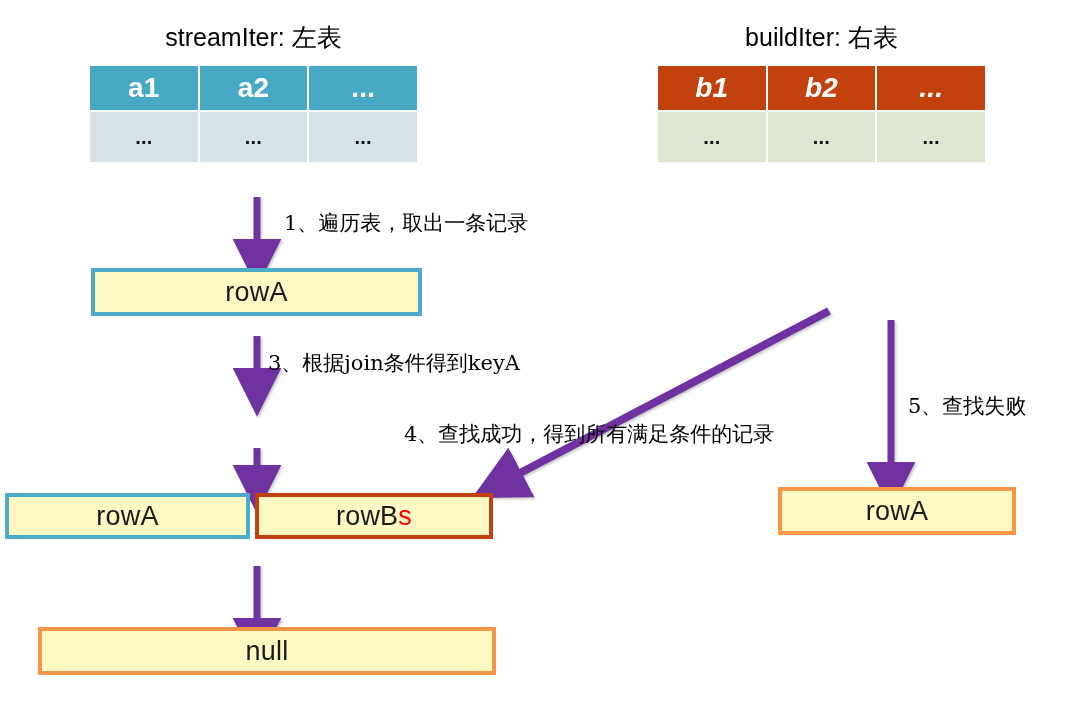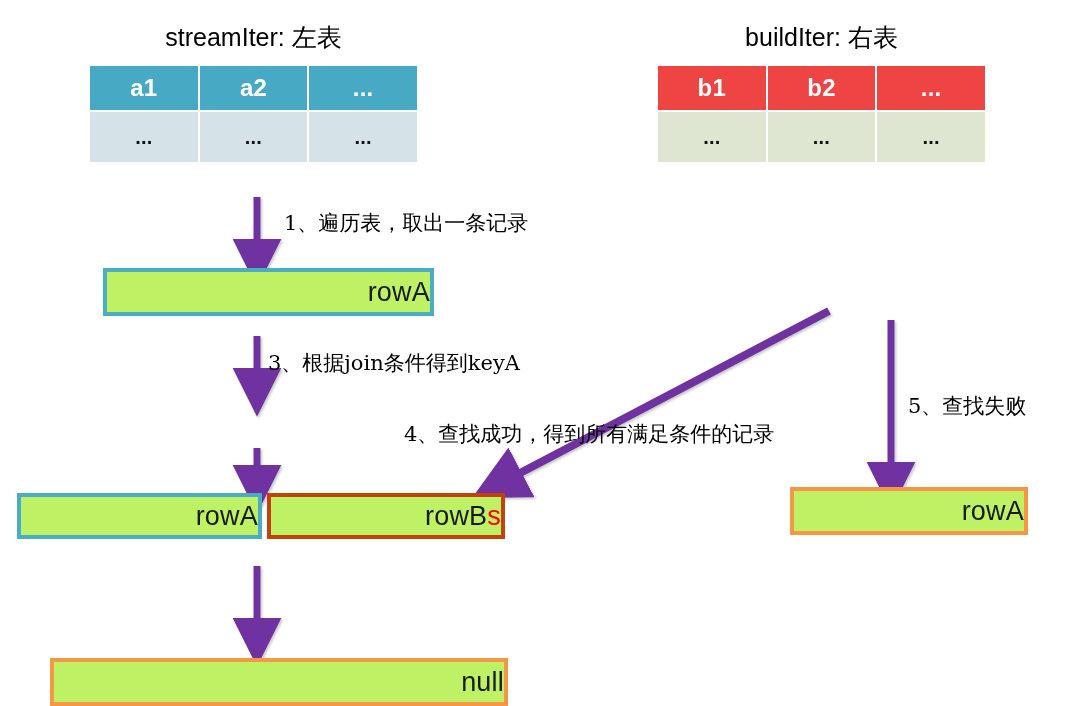--- a/index.html
+++ b/index.html
@@ -37,46 +37,45 @@
     display: grid;
     grid-template-columns: 1fr 1fr 1fr;
     gap: 2px;
     background: transparent;
   }
   .tbl .cell {
     height: 44px;
     display: flex;
     align-items: center;
     justify-content: center;
-    font-size: 24px;
+    font-size: 28px;
     font-weight: bold;
     letter-spacing: 0.2px;
   }
   .tbl .cell.data {
     height: 50px;
     font-weight: bold;
     font-size: 20px;
     color: #2b2b2b;
   }
   .tbl.stream .cell.head { background: #48A9C5; color: #ffffff; }
   .tbl.stream .cell.data { background: #D5E3E9; color: #111; }
-  .tbl.build  .cell.head { background: #ef4444; color: #ffffff; }
+  .tbl.build  .cell.head { background: #c2410c; color: #ffffff; font-style: italic; }
   .tbl.build  .cell.data { background: #DEE5D1; color: #111; }
 
   
   .box {
     box-sizing: border-box;
     display: flex;
     align-items: center;
-    justify-content: flex-end;
-    background: #bef264;
+    justify-content: center;
+    background: #fef9c3;
     font-size: 27px;
     color: #1a1a1a;
     letter-spacing: 0.2px;
-    margin-left: 12px;
   }
   .box.teal   { border: 4px solid #4BACC6; }
   .box.green  { border: 4px solid #c2410c; }
   .box.orange { border: 4px solid #F79646; }
   .box .redtail { color: #FF0000; }
 
   
   .note {
     font-family: "DejaVu Serif", "Liberation Serif", serif;
     font-size: 21px;
@@ -167,21 +166,21 @@
   <div class="abs box teal" style="left:5px; top:493px; width:245px; height:46px;">
     <span>rowA</span>
   </div>
 
   <div class="abs box green" style="left:255px; top:493px; width:238px; height:46px;">
     <span>
       <span>rowB</span><span class="redtail">s</span>
     </span>
   </div>
 
-  <div class="abs box orange" style="left:38px; top:658px; width:458px; height:48px;">
+  <div class="abs box orange" style="left:38px; top:627px; width:458px; height:48px;">
     <span>null</span>
   </div>
 
   <div class="abs box orange" style="left:778px; top:487px; width:238px; height:48px;">
     <span>rowA</span>
   </div>
 
 </div>
 
 </body></html>

